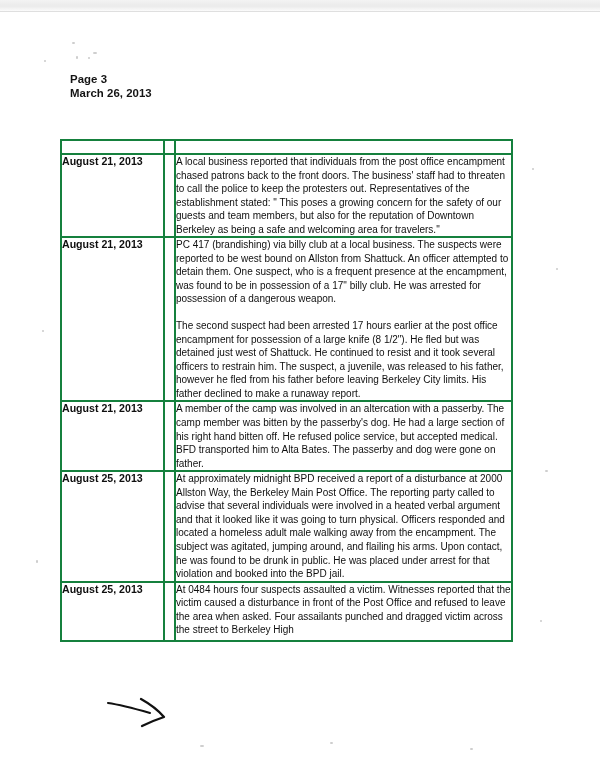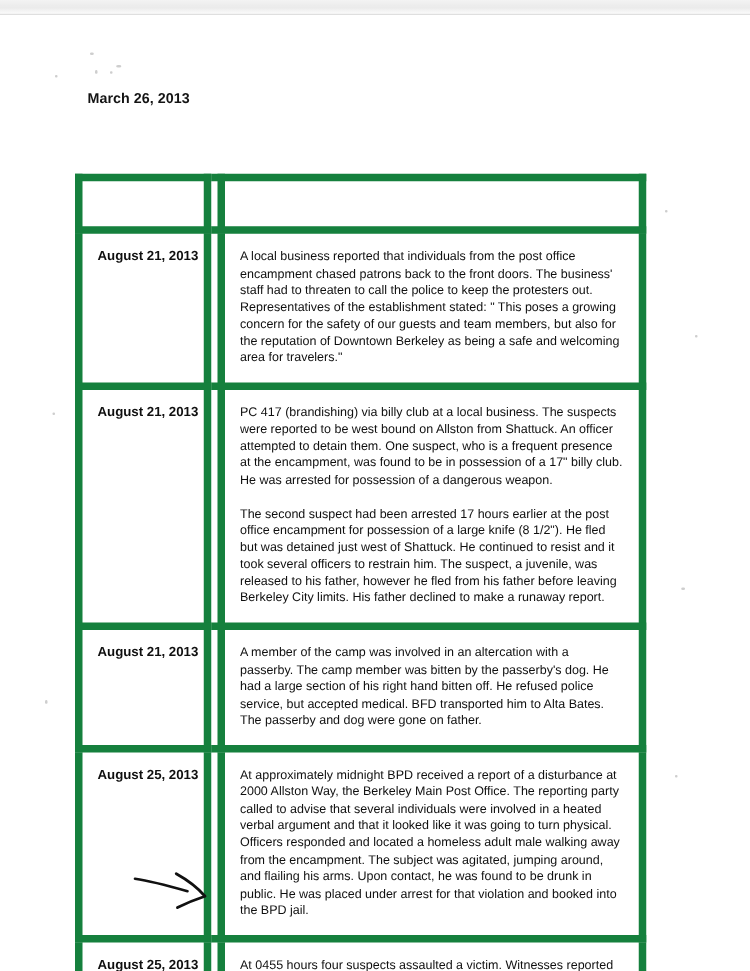--- a/index.html
+++ b/index.html
@@ -62,23 +62,23 @@
   
   .log-table {
     position: absolute;
     left: 60px;
     top: 139px;
     width: 453px;
     border-collapse: collapse;
     table-layout: fixed;
   }
   .log-table td {
-    border: 6px solid #15803d;
+    border: 2px solid #15803d;
     vertical-align: top;
-    padding: 12px;
+    padding: 0;
     background: #ffffff;
     margin-left: 24px;
   }
 
   .col-date   { width: 103px; }
   .col-gap    { width: 11px;  }
   .col-detail { width: 337px; }
 
   
   .strip-row td { height: 12px; }
@@ -137,20 +137,21 @@
   <div class="speck" style="left:556px; top:268px; width:2px; height:2px;"></div>
   <div class="speck" style="left:42px; top:330px; width:2px; height:2px;"></div>
   <div class="speck" style="left:545px; top:470px; width:3px; height:2px;"></div>
   <div class="speck" style="left:36px; top:560px; width:2px; height:3px;"></div>
   <div class="speck" style="left:540px; top:620px; width:2px; height:2px;"></div>
   <div class="speck" style="left:200px; top:745px; width:4px; height:2px;"></div>
   <div class="speck" style="left:330px; top:742px; width:3px; height:2px;"></div>
   <div class="speck" style="left:470px; top:748px; width:3px; height:2px;"></div>
 
   <div class="doc-header">
+    <div>Page 3</div>
     <div>March 26, 2013</div>
   </div>
 
   <table class="log-table">
     <colgroup>
       <col class="col-date">
       <col class="col-gap">
       <col class="col-detail">
     </colgroup>
     <tbody>
@@ -191,21 +192,21 @@
         <td class="cell-gap"></td>
         <td class="cell-detail">
           <p>At approximately midnight BPD received a report of a disturbance at 2000 Allston Way, the Berkeley Main Post Office.  The reporting party called to advise that several individuals were involved in a heated verbal argument and that it looked like it was going to turn physical.  Officers responded and located a homeless adult male walking away from the encampment.  The subject was agitated, jumping around, and flailing his arms.  Upon contact, he was found to be drunk in public.  He was placed under arrest for that violation and booked into the BPD jail.</p>
         </td>
       </tr>
 
       <tr class="row-last">
         <td class="cell-date">August 25, 2013</td>
         <td class="cell-gap"></td>
         <td class="cell-detail">
-          <p>At 0455 hours four suspects assaulted a victim.  Witnesses reported that the victim caused a disturbance in front of the Post Office and refused to leave the area when asked.  Four assailants punched and dragged victim across the street to Berkeley High</p>
+          <p>At 0484 hours four suspects assaulted a victim.  Witnesses reported that the victim caused a disturbance in front of the Post Office and refused to leave the area when asked.  Four assailants punched and dragged victim across the street to Berkeley High</p>
         </td>
       </tr>
 
     </tbody>
   </table>
 
   <svg class="arrow-annotation" viewBox="0 0 76 44">
     <path d="M2 17 C 16 19, 30 23, 44 27" fill="none" stroke="#111111" stroke-width="2.1" stroke-linecap="round"></path>
     <path d="M35 13 C 44 18, 52 24, 58 31 C 52 33, 44 36, 36 40" fill="none" stroke="#111111" stroke-width="2.3" stroke-linecap="round" stroke-linejoin="round"></path>
   </svg>

